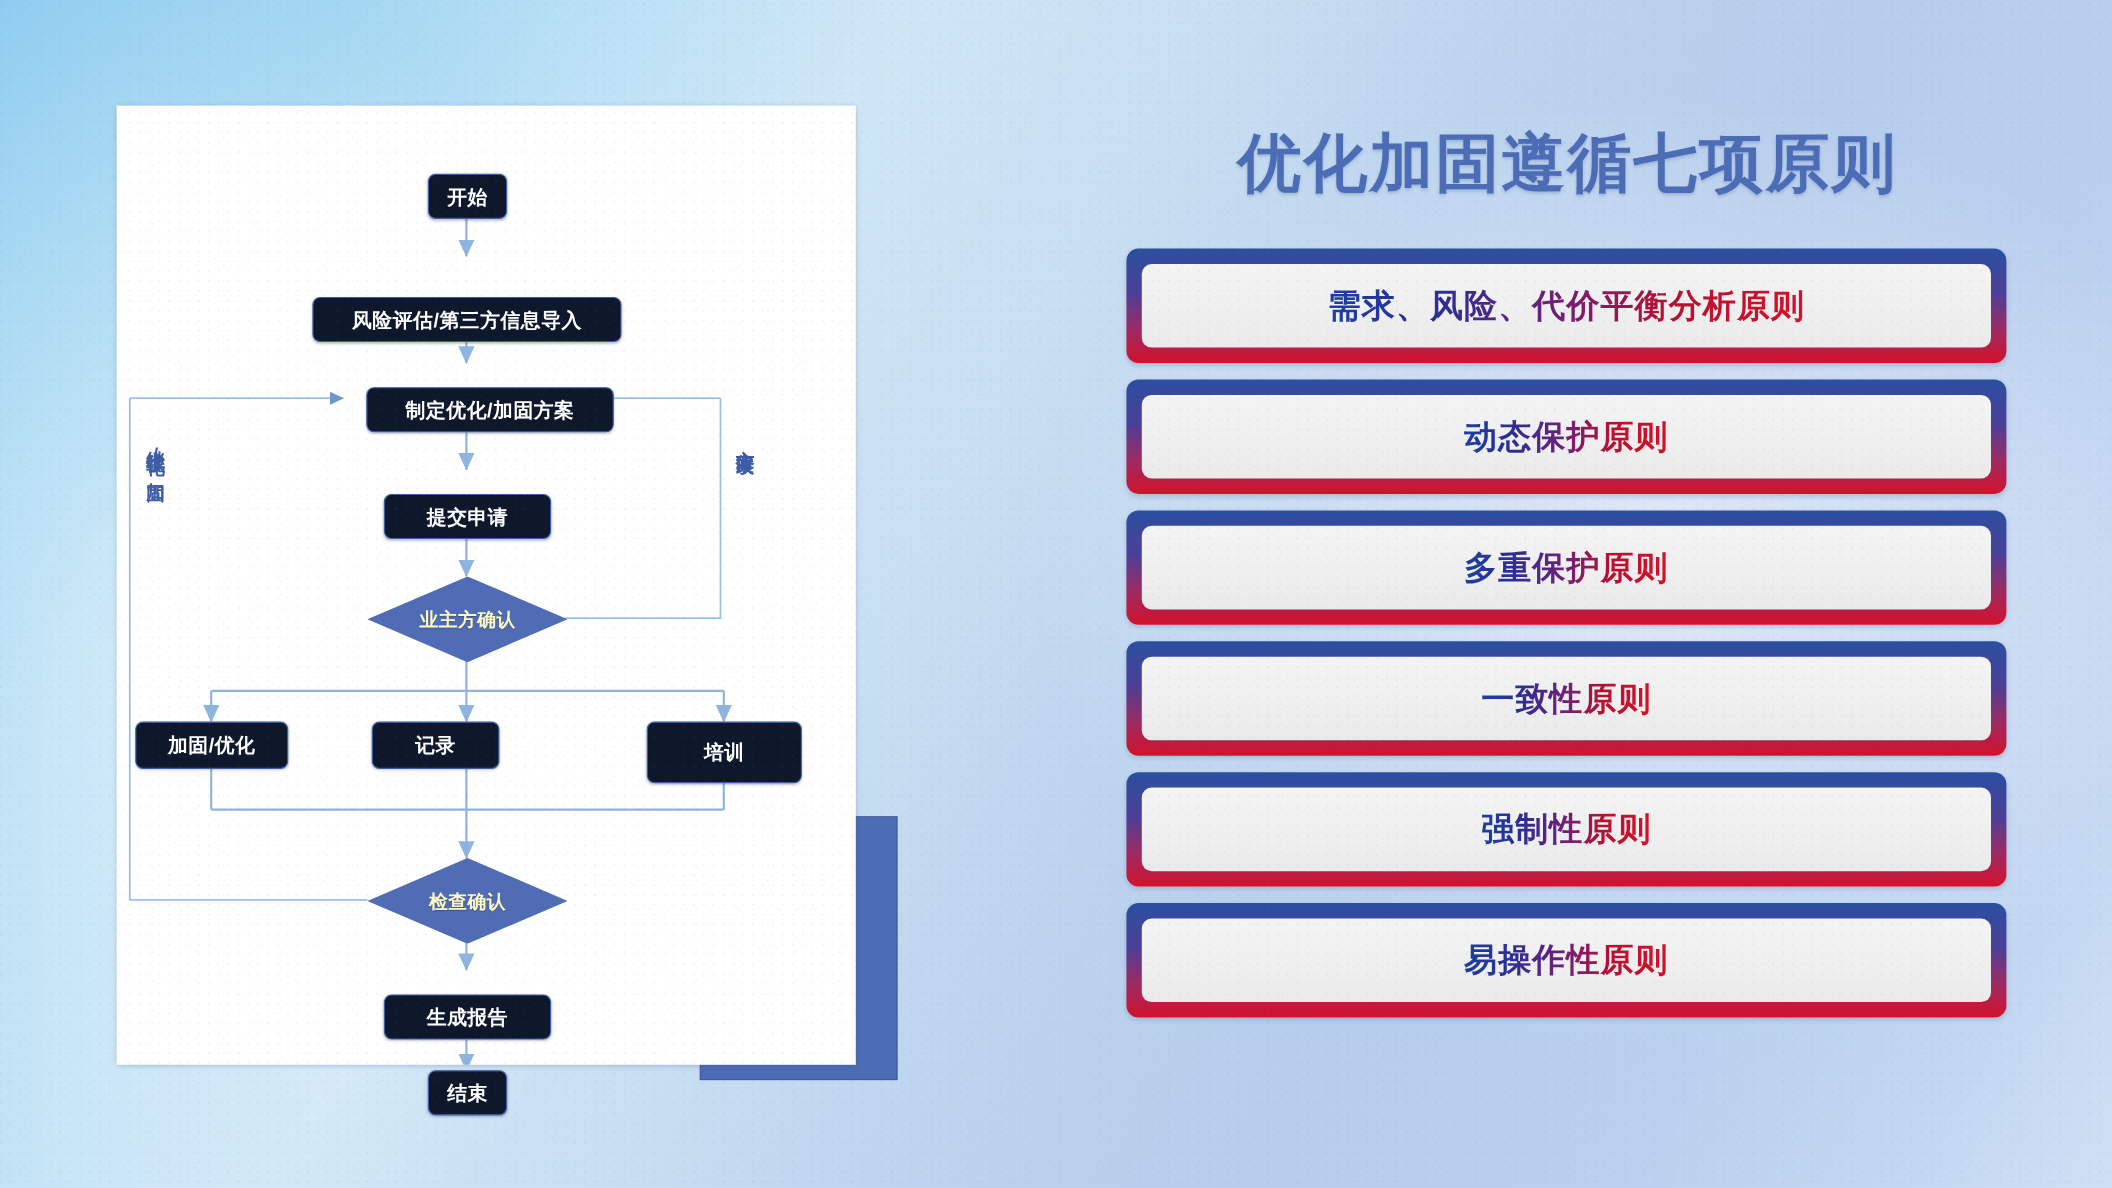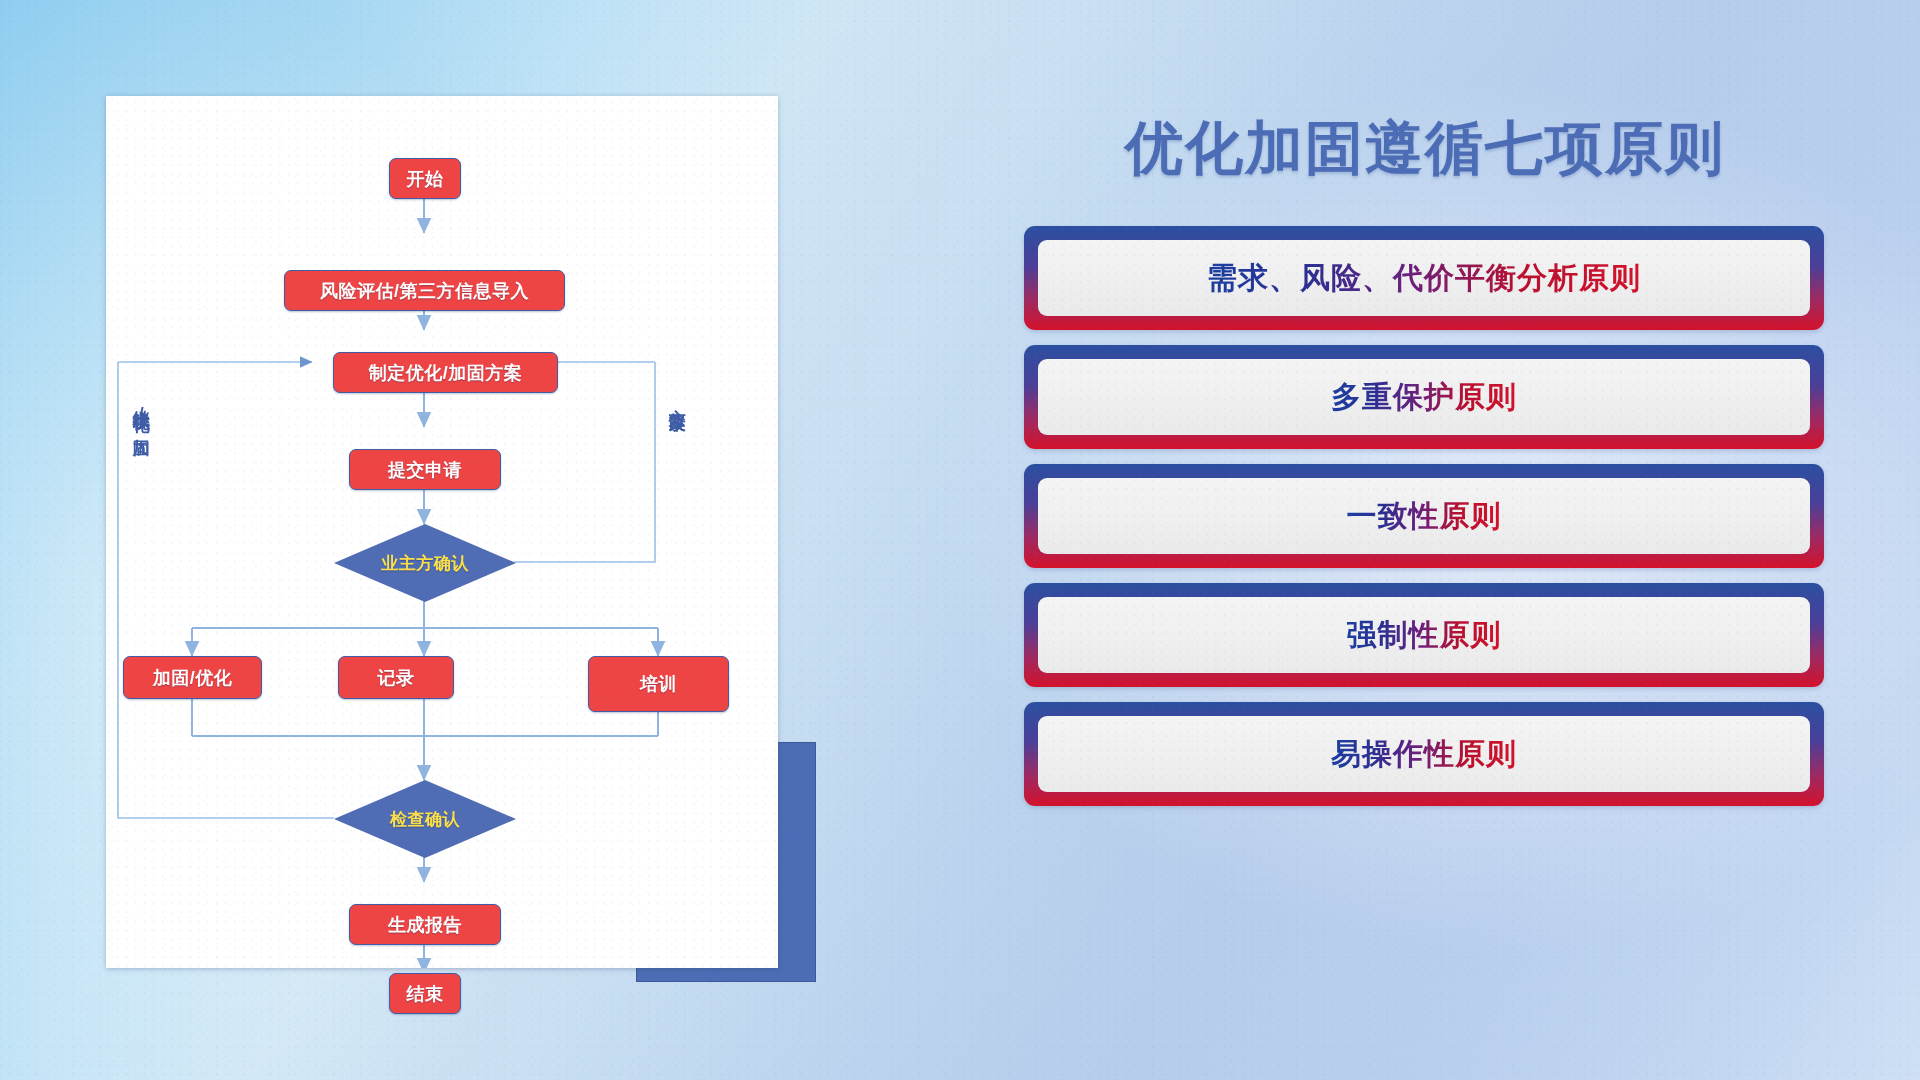--- a/index.html
+++ b/index.html
@@ -56,38 +56,38 @@
     background: #ffffff;
     box-shadow: 0 1px 5px rgba(40,60,110,.30);
   }
 
   .flow { position: absolute; inset: 0; }
   .flow svg { position: absolute; left: 0; top: 0; }
 
   .node {
     position: absolute;
     box-sizing: border-box;
-    background: #ef4444;
+    background: #0f172a;
     border: 1px solid #3f5da6;
     border-radius: 7px;
     color: #ffffff;
     font-size: 18px;
     font-weight: bold;
     display: flex;
     align-items: center;
     justify-content: center;
     white-space: nowrap;
     letter-spacing: .5px;
     text-shadow: 0 1px 1px rgba(20,35,80,.35);
     box-shadow: 0 1px 2px rgba(40,60,110,.30);
   }
 
   .dnode {
     position: absolute;
-    color: #fde047;
+    color: #fef9c3;
     font-size: 17px;
     font-weight: bold;
     display: flex;
     align-items: center;
     justify-content: center;
     white-space: nowrap;
     letter-spacing: .5px;
     background: #4f6cb4;
     clip-path: polygon(50% 0, 100% 50%, 50% 100%, 0 50%);
     text-shadow: 0 1px 1px rgba(20,35,80,.35);
@@ -248,20 +248,25 @@
 
     <div class="cards">
 
       <div class="card">
         <div class="card-inner">
           <span class="card-text">需求、风险、代价平衡分析原则</span>
         </div>
       </div>
 
 
+      <div class="card">
+        <div class="card-inner">
+          <span class="card-text">动态保护原则</span>
+        </div>
+      </div>
 
       <div class="card">
         <div class="card-inner">
           <span class="card-text">多重保护原则</span>
         </div>
       </div>
 
       <div class="card">
         <div class="card-inner">
           <span class="card-text">一致性原则</span>

